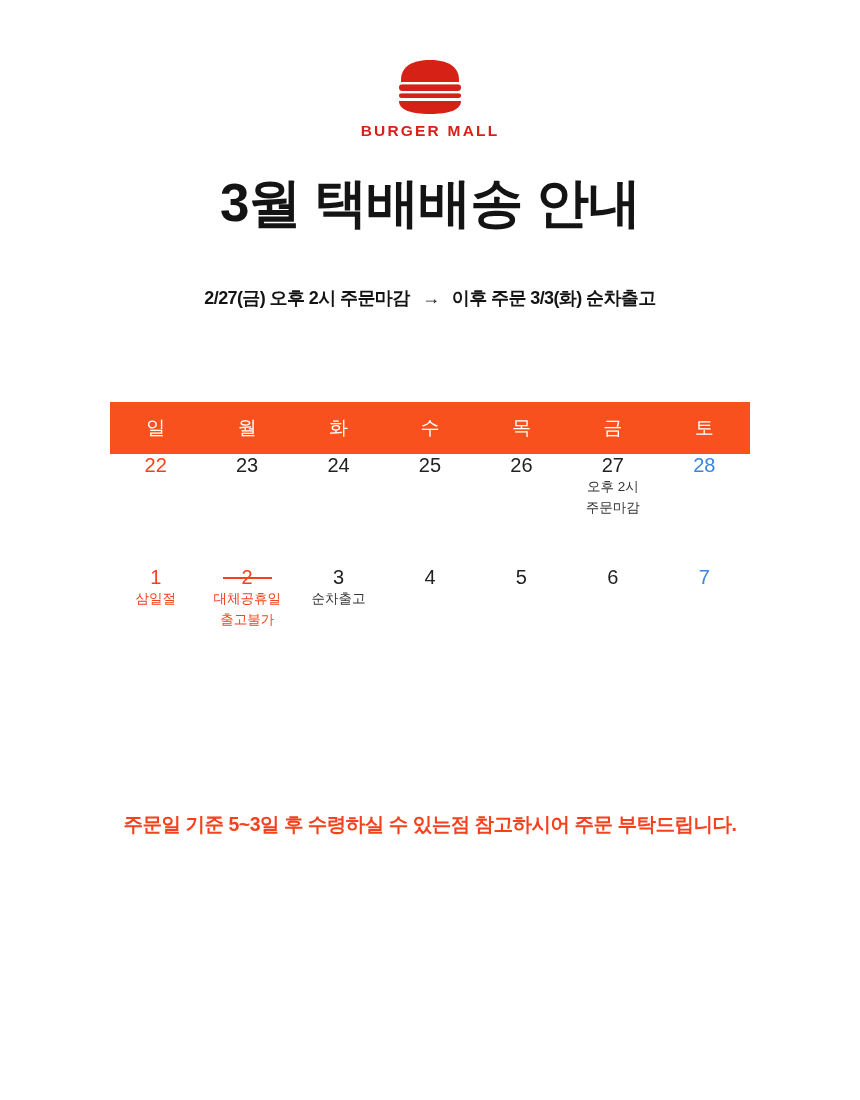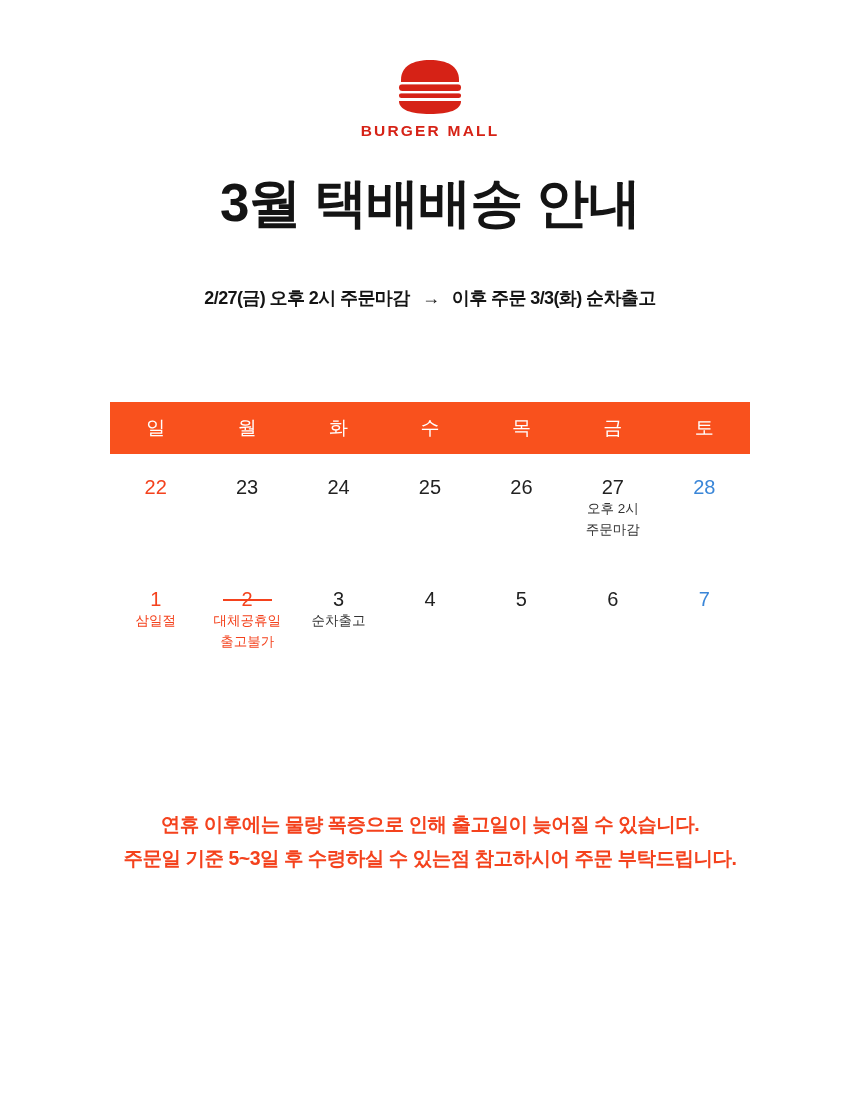--- a/index.html
+++ b/index.html
@@ -86,21 +86,20 @@
     vertical-align: middle;
   }
   table.calendar td {
     text-align: center;
     vertical-align: top;
     font-size: 19px;
     color: #222222;
     padding: 0;
   }
   .daycell {
-    padding-top: 22px;
     height: 112px;
     box-sizing: border-box;
   }
   .daynum {
     font-size: 20px;
     line-height: 1.1;
     display: inline-block;
     position: relative;
   }
   .daynum.sun { color: #f4421d; }
@@ -219,17 +218,16 @@
             </td>
             <td>
               <div class="daycell"><div class="daynum sat">7</div></div>
             </td>
           </tr>
         </tbody>
     </table>
   </div>
 
   <div class="notice" id="notice-block" style="color: rgb(244, 66, 29);">
-      <div>연휴 이후에는 물량 폭증으로 인해 출고일이 늦어질 수 있습니다.</div>
       <div>주문일 기준 5~3일 후 수령하실 수 있는점 참고하시어 주문 부탁드립니다.</div>
     </div>
 
 </div>
 
 </body></html>

